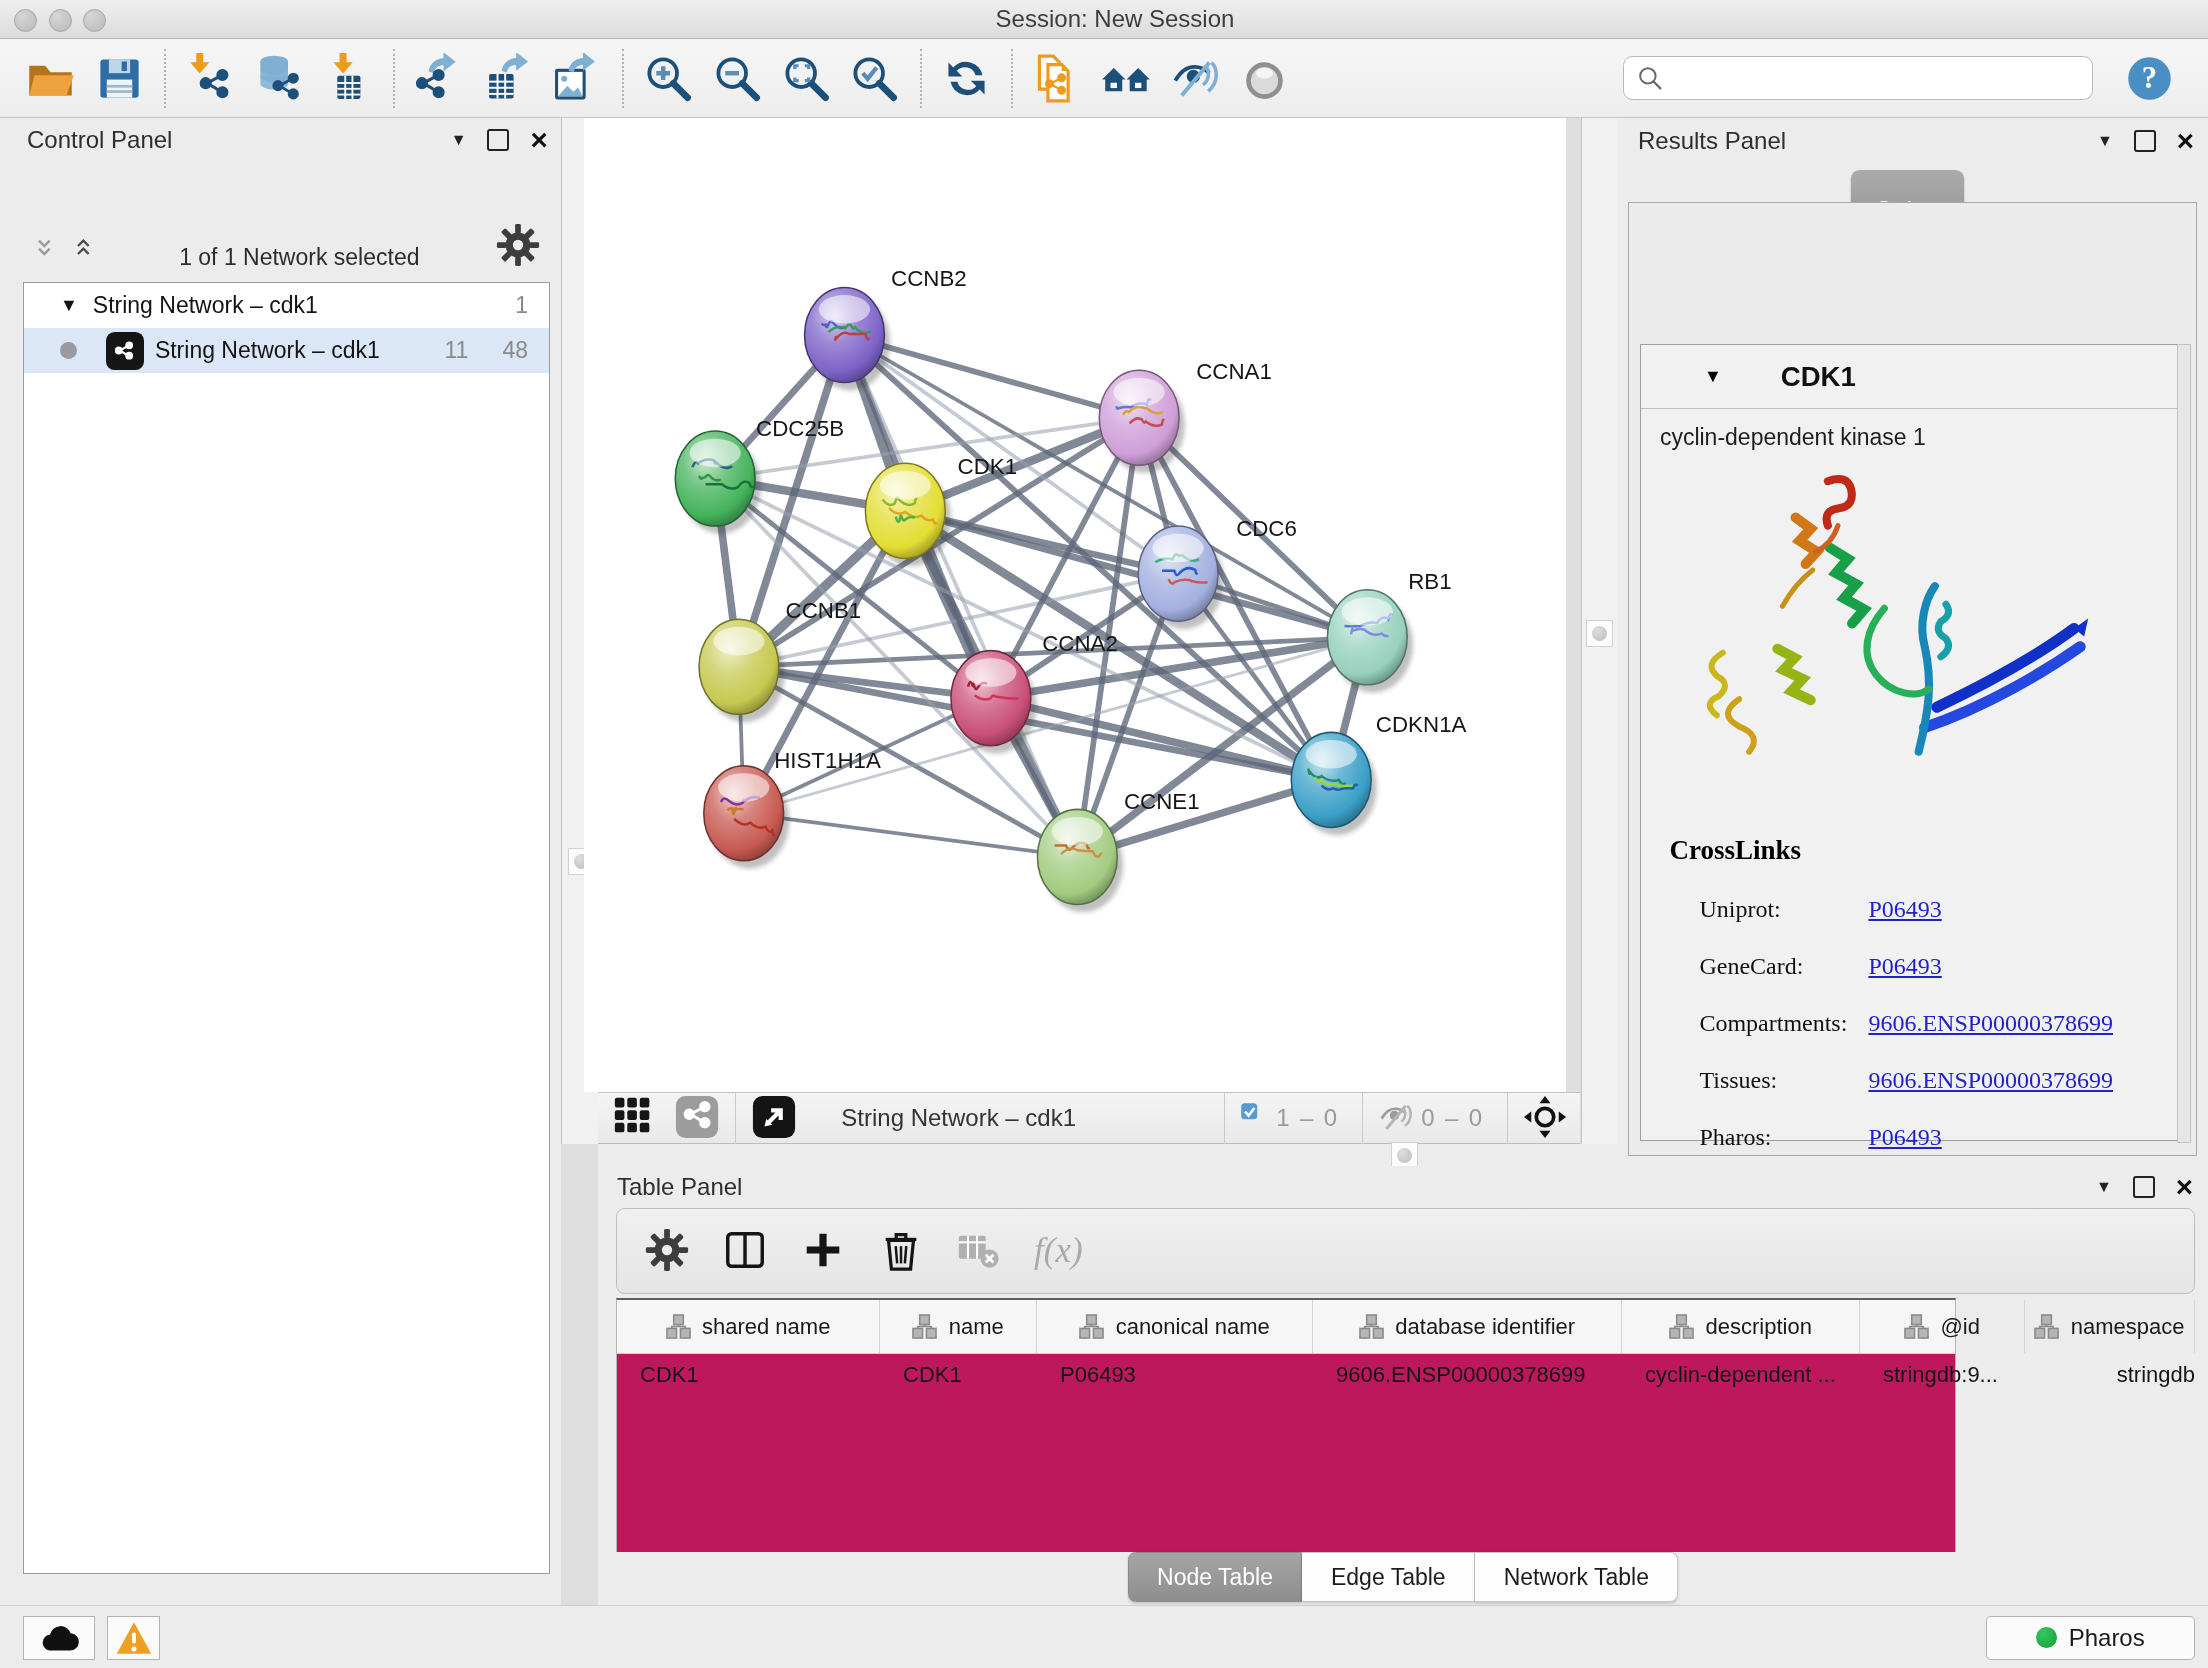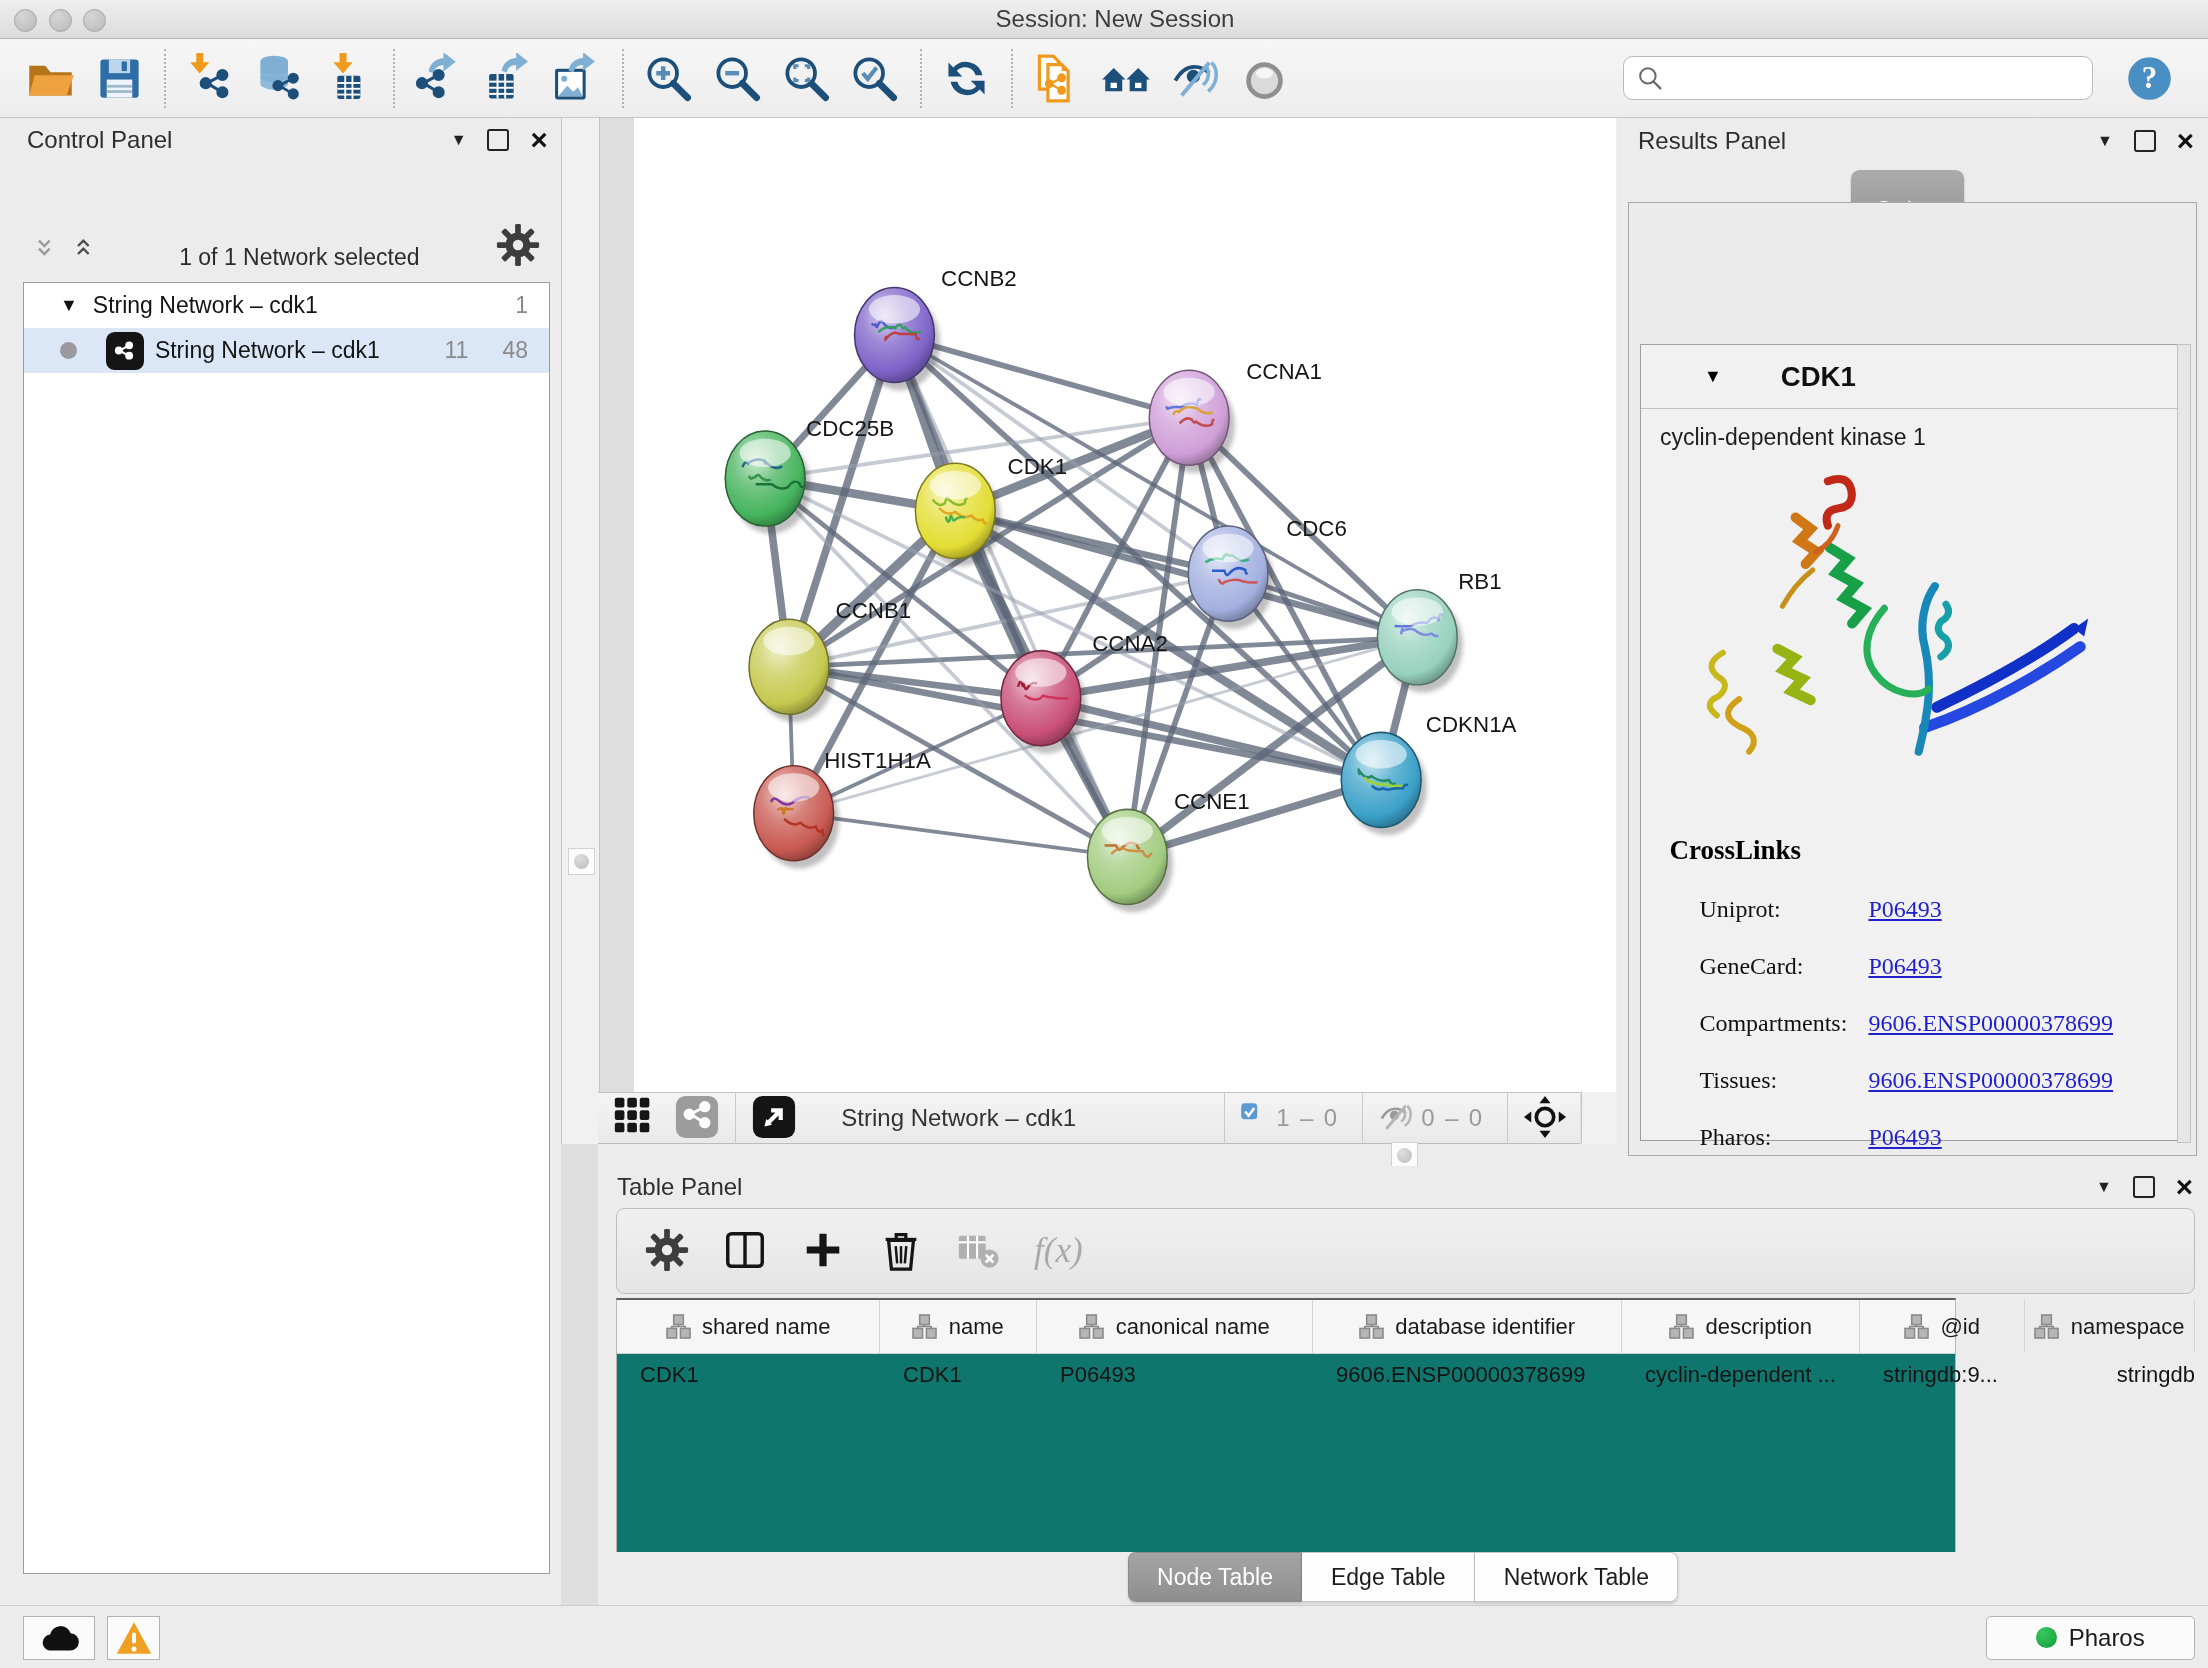--- a/index.html
+++ b/index.html
@@ -47,21 +47,21 @@
   .nl-count{color:#8a8a8a;margin-left:auto;}
   
   #divider-left{left:561px;top:118px;width:37px;height:1026px;background:#f1f1f1;
                 border-left:1px solid #c4c4c4;border-right:1px solid #c4c4c4;}
   #divider-right{left:1581px;top:118px;width:36px;height:1026px;background:#f1f1f1;
                  border-left:1px solid #c4c4c4;border-right:1.9px solid #9e9e9e;}
   .div-knob{position:absolute;width:25px;height:25px;background:#fcfcfc;border:1px solid #d2d2d2;
             display:flex;align-items:center;justify-content:center;}
   .div-knob i{display:block;width:15px;height:15px;border-radius:50%;
               background:radial-gradient(circle at 35% 30%,#dedede,#bcbcbc);}
-  #net-canvas{left:634px;top:118px;width:982px;height:974px;background:#fff;}
+  #net-canvas{left:584px;top:118px;width:982px;height:974px;background:#fff;}
   #net-canvas svg{position:absolute;left:0;top:0;}
   
   #view-bar{left:598px;top:1092px;width:982px;height:52px;background:linear-gradient(#f4f4f4,#e9e9e9);
             border-top:1px solid #c2c2c2;border-bottom:1px solid #bcbcbc;
             display:flex;align-items:center;box-sizing:border-box;padding:0 13.3px;}
   .vb-sep{width:0;height:51px;border-left:1px solid #c9c9c9;margin:0 15px;}
   .vb-num{font-size:24px;color:#9a9a9a;margin:0 7.6px;letter-spacing:1.9px;}
   #vb-title{font-size:24px;color:#333;margin-left:44px;}
   
   #divider-bottom{left:598px;top:1144px;width:1610px;height:22px;background:#ececec;}
@@ -89,21 +89,21 @@
   #rp-scroll{position:absolute;right:5.7px;top:141px;width:11.4px;height:797px;background:#e6e6e6;
              border:1px solid #c2c2c2;}
   
   #table-col{left:598px;top:1166px;width:1610px;height:439px;background:#ececec;}
   #tp-header{position:absolute;left:19px;top:6.7px;right:15px;display:flex;align-items:center;}
   #tp-toolbar{position:absolute;left:18px;top:42px;width:1579px;height:86px;border:1.9px solid #bdbdbd;border-radius:8.6px;
               background:linear-gradient(#f0f0f0,#e5e5e5);box-sizing:border-box;display:flex;align-items:center;
               gap:32px;padding-left:27px;}
   .tp-ico svg{width:46px;height:46px;}
   #tp-fx{font-family:"Liberation Serif",serif;font-style:italic;font-size:35px;color:#a9a9a9;}
-  #tp-table{position:absolute;left:18px;top:132px;width:1340px;height:344px;background:#0f766e;
+  #tp-table{position:absolute;left:18px;top:132px;width:1340px;height:344px;background:#be185d;
             border:1px solid #b5b5b5;border-top:2.9px solid #5f5f5f;box-sizing:border-box;}
   #tp-thead{display:flex;height:53px;background:#f6f6f6;border-bottom:1px solid #cfcfcf;}
   .th-cell{display:flex;align-items:center;justify-content:center;gap:11.4px;font-size:22px;color:#1a1a1a;
            border-right:1px solid #d4d4d4;box-sizing:border-box;overflow:hidden;white-space:nowrap;flex-shrink:0;}
   .th-cell svg{width:25px;height:27px;flex-shrink:0;}
   #tp-trow{display:flex;height:42px;align-items:center;}
   .td-cell{font-size:22px;color:#141414;padding-left:23px;box-sizing:border-box;overflow:hidden;
            white-space:nowrap;flex-shrink:0;}
   #tp-hscroll{position:absolute;left:18px;top:443px;width:1579px;height:31px;background:#f2f2f2;
               border:1px solid #c6c6c6;box-sizing:border-box;}

